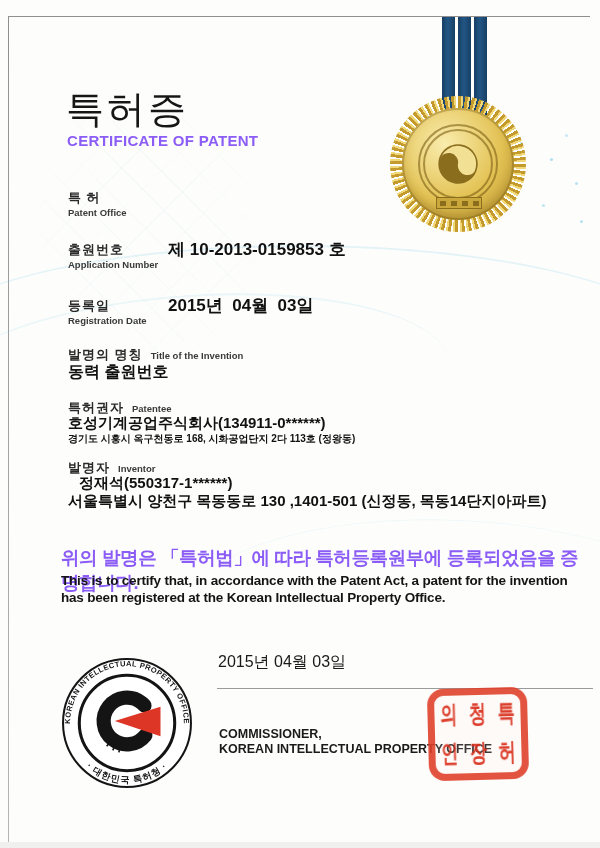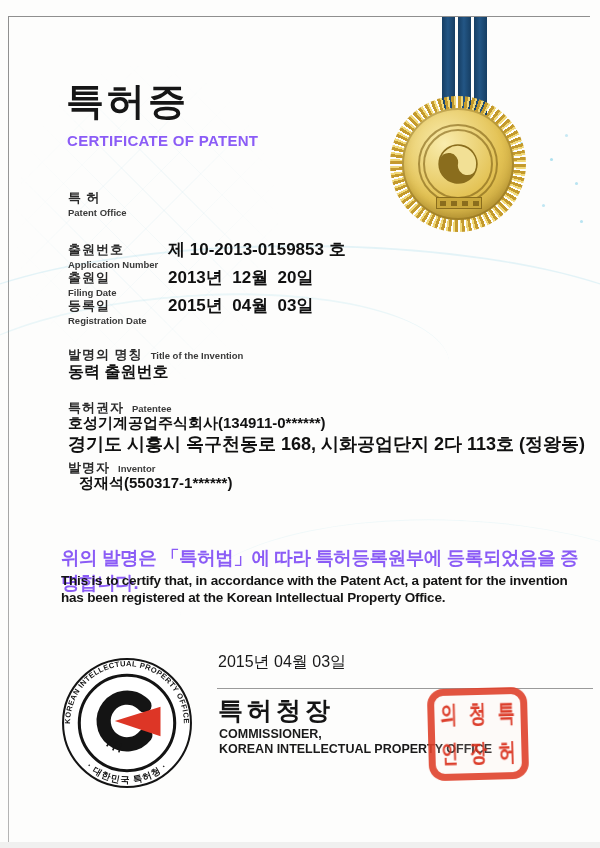--- a/index.html
+++ b/index.html
@@ -39,36 +39,36 @@
   .medal-disc{position:absolute;left:12px;top:12px;width:112px;height:112px;border-radius:50%;
     background:radial-gradient(circle at 38% 32%,#f9ecad,#e3c254 55%,#b6922e 100%);
     box-shadow:inset 0 0 0 2px rgba(120,90,15,.35), inset 0 -6px 10px rgba(110,80,10,.3);}
   .medal-ring{position:absolute;left:28px;top:28px;width:80px;height:80px;border-radius:50%;box-sizing:border-box;
     border:7px double rgba(125,95,20,.6);}
   .medal-taegeuk{position:absolute;left:47px;top:47px;width:42px;height:42px;}
   .medal-banner{position:absolute;left:46px;top:101px;width:44px;height:10px;background:#caa83c;
     border:1px solid #8a6d1d;display:flex;align-items:center;justify-content:space-around;}
   .medal-banner i{display:block;width:6px;height:5px;background:#8a6d1d;}
   
-  .title-ko{position:absolute;left:66px;top:76px;font-size:38px;font-weight:bold;letter-spacing:3px;color:#161616;}
+  .title-ko{position:absolute;left:66px;top:84px;font-size:38px;font-weight:normal;letter-spacing:3px;color:#161616;}
   .title-en{position:absolute;left:67px;top:132px;font-size:15px;font-weight:bold;letter-spacing:.3px;color:#8b5cf6;}
   
   .field-row{position:absolute;left:68px;width:480px;height:44px;}
   .fr-patent{top:186px;} .fr-app{top:238px;} .fr-filing{top:266px;} .fr-reg{top:294px;}
   .flabel-ko{position:absolute;left:0;top:3px;font-size:13px;font-weight:bold;color:#2a2a2a;letter-spacing:1px;}
   .flabel-en{position:absolute;left:0;top:21px;font-size:9.5px;font-weight:bold;color:#3a3a3a;}
   .fvalue{position:absolute;left:100px;top:0;font-size:17px;font-weight:bold;color:#111;white-space:pre;}
   
   .sec-label{position:absolute;font-size:13px;font-weight:bold;color:#2a2a2a;letter-spacing:1px;}
   .sec-label .en{font-size:9.5px;font-weight:bold;color:#3a3a3a;letter-spacing:0;margin-left:8px;}
   .invention-label{left:68px;top:346px;}
   .invention-value{position:absolute;left:68px;top:362px;font-size:16px;font-weight:bold;color:#111;}
   .patentee-label{left:68px;top:399px;}
   .patentee-name{position:absolute;left:68px;top:414px;font-size:15px;font-weight:bold;color:#111;}
-  .patentee-addr{position:absolute;left:68px;top:432px;font-size:18px;font-weight:bold;color:#111;}
+  .patentee-addr{position:absolute;left:68px;top:432px;font-size:10px;font-weight:bold;color:#111;}
   .inventor-label{left:68px;top:459px;}
   .inventor-name{position:absolute;left:79px;top:474px;font-size:15px;font-weight:bold;color:#111;}
   .inventor-addr{position:absolute;left:68px;top:492px;font-size:15px;font-weight:bold;color:#111;}
   
   .stmt-ko{position:absolute;left:61px;top:545px;width:530px;font-size:18.5px;font-weight:bold;
     letter-spacing:-0.4px;color:#8b5cf6;}
   .stmt-en{position:absolute;left:61px;top:573px;width:530px;font-size:13.5px;font-weight:bold;
     letter-spacing:-0.2px;line-height:16.5px;color:#141414;}
   
   .issue-date{position:absolute;left:218px;top:652px;font-size:16px;color:#1a1a1a;}
@@ -131,25 +131,20 @@
 
   <div class="field-row fr-patent">
     <span class="flabel-ko">특 허</span>
     <span class="flabel-en">Patent Office</span>
   </div>
   <div class="field-row fr-app">
     <span class="flabel-ko">출원번호</span>
     <span class="flabel-en">Application Number</span>
     <span class="fvalue">제 10-2013-0159853 호</span>
   </div>
-  <div class="field-row fr-filing">
-    <span class="flabel-ko">출원일</span>
-    <span class="flabel-en">Filing Date</span>
-    <span class="fvalue">2013년  12월  20일</span>
-  </div>
   <div class="field-row fr-reg">
     <span class="flabel-ko">등록일</span>
     <span class="flabel-en">Registration Date</span>
     <span class="fvalue">2015년  04월  03일</span>
   </div>
 
   <div class="sec-label invention-label" style="position:absolute;">
     <span>발명의 명칭</span><span class="en">Title of the Invention</span>
   </div>
   <div class="invention-value">동력 출원번호</div>
@@ -157,30 +152,30 @@
   <div class="sec-label patentee-label" style="position:absolute;">
     <span>특허권자</span><span class="en">Patentee</span>
   </div>
   <div class="patentee-name">호성기계공업주식회사(134911-0******)</div>
   <div class="patentee-addr">경기도 시흥시 옥구천동로 168, 시화공업단지 2다 113호 (정왕동)</div>
 
   <div class="sec-label inventor-label" style="position:absolute;">
     <span>발명자</span><span class="en">Inventor</span>
   </div>
   <div class="inventor-name">정재석(550317-1******)</div>
+  <div class="inventor-addr">서울특별시 양천구 목동동로 130 ,1401-501 (신정동, 목동14단지아파트)</div>
 
   <div class="stmt-ko">위의 발명은 「특허법」에 따라 특허등록원부에 등록되었음을 증명합니다.</div>
   <div class="stmt-en">
     <div>This is to certify that, in accordance with the Patent Act, a patent for the invention</div>
     <div>has been registered at the Korean Intellectual Property Office.</div>
   </div>
 
   <div class="issue-date">2015년 04월 03일</div>
   <div class="sign-line"></div>
-  <div class="sign-ko">특허청장</div>
   <div class="sign-en1">COMMISSIONER,</div>
   <div class="sign-en2">KOREAN INTELLECTUAL PROPERTY OFFICE</div>
 
   <svg class="emblem" viewBox="0 0 132 132">
     <circle cx="66" cy="66" r="63" fill="#ffffff" stroke="#141414" stroke-width="2"></circle>
     <circle cx="66" cy="66" r="47" fill="#ffffff" stroke="#141414" stroke-width="3"></circle>
     <defs>
       <path id="arcTop" d="M 10 66 A 56 56 0 1 1 122 66" fill="none"></path>
       <path id="arcBottom" d="M 7 66 A 59 59 0 0 0 125 66" fill="none"></path>
     </defs>

